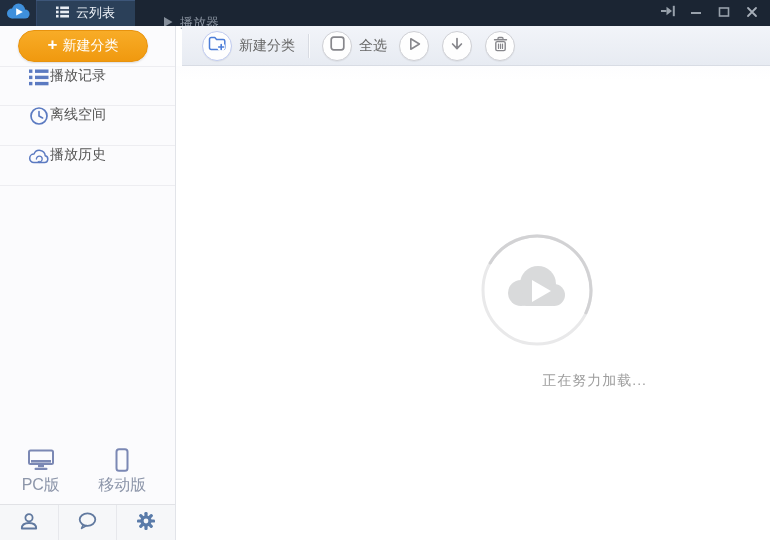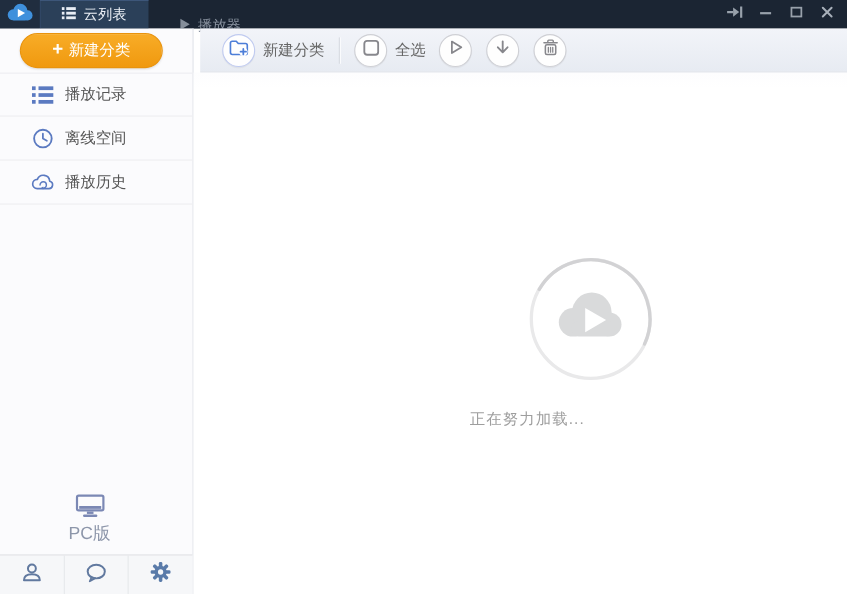--- a/index.html
+++ b/index.html
@@ -25,22 +25,22 @@
   
   .sidebar { position:absolute; top:26px; left:0; width:176px; bottom:0;
     background:#fbfbfd; border-right:1px solid #e2e4e9; }
   .add-link { margin:4px 0 0 18px; width:130px; height:32px; border-radius:16px;
     border:1px solid #e8930e; background:linear-gradient(#f8ac27,#f0990f);
     color:#fff; font-size:14px; font-family:inherit;
     display:flex; align-items:center; justify-content:center; gap:5px;
     cursor:pointer; box-shadow:0 1px 2px rgba(0,0,0,.13); }
   .add-link .plus { font-size:17px; font-weight:bold; line-height:14px; position:relative; top:-1px; }
   .menu { margin-top:4px; }
-  .menu-item { height:40px; display:flex; align-items:center; padding-left:28px;
-    gap:9px; border-bottom:1px solid #ededf1; font-size:14px; color:#565656;
+  .menu-item { height:40px; display:flex; padding-left:28px;
+    border-bottom:1px solid #ededf1; font-size:14px; color:#565656;
     cursor:pointer; }
   .menu-item:first-child { border-top:1px solid #ededf1; }
   .mi-icon { width:22px; height:20px; display:flex; align-items:center; justify-content:center; }
 
   .platforms { position:absolute; bottom:44px; left:0; right:12px; display:flex; }
   .platform { flex:1; text-align:center; cursor:pointer; }
   .platform svg { display:block; margin:0 auto; }
   .plabel { display:block; font-size:16px; color:#8d96aa; margin-top:3px; }
 
   .bottombar { position:absolute; bottom:0; left:0; right:0; height:36px;
@@ -57,21 +57,21 @@
     cursor:pointer; box-shadow:0 1px 1px rgba(0,0,0,.05); flex:0 0 auto; }
   .cbtn.primary { border-color:#c0cbf0; }
   .tlabel { font-size:14px; color:#666; margin-left:7px; white-space:nowrap; }
   .tsep { width:1px; height:24px; background:#d8dbe2; margin:0 13px;
     box-shadow:1px 0 0 #fafbfd; flex:0 0 auto; }
   .ml12 { margin-left:12px; } .ml13 { margin-left:13px; }
 
   
   .content { position:absolute; left:176px; right:0; top:66px; bottom:0;
     background:linear-gradient(#fdfdfe,#ffffff 14px); }
-  .loading { position:absolute; left:251px; top:168px; width:220px; text-align:left; }
+  .loading { position:absolute; left:251px; top:168px; width:220px; text-align:right; }
   .loading svg { display:block; margin:0 auto; }
   .loading-text { margin-top:26px; font-size:14px; color:#9e9e9e; letter-spacing:1px; }
 </style>
 </head>
 <body>
 
 <div class="titlebar">
   <div class="logo">
     <span>
       <svg width="26" height="18" viewBox="0 0 26 18">
@@ -189,20 +189,28 @@
       <span>
         <svg width="28" height="24" viewBox="0 0 28 24">
           <rect x="2" y="2.5" width="24" height="13.5" rx="1.5" fill="none" stroke="#7b88b4" stroke-width="2"></rect>
           <rect x="4" y="12" width="20" height="2.6" fill="#7b88b4"></rect>
           <rect x="11" y="17" width="6" height="2.2" fill="#7b88b4"></rect>
           <rect x="7.5" y="19.8" width="13" height="2.2" rx="1.1" fill="#7b88b4"></rect>
         </svg>
       </span>
       <span class="plabel">PC版</span>
     </div>
+    <div class="platform">
+      <span>
+        <svg width="28" height="24" viewBox="0 0 28 24">
+          <rect x="8.5" y="1.2" width="11" height="21.5" rx="2.5" fill="none" stroke="#7b88b4" stroke-width="2"></rect>
+        </svg>
+      </span>
+      <span class="plabel">移动版</span>
+    </div>
   </div>
 
   <div class="bottombar">
     <div class="bcell">
       <span>
         <svg width="20" height="20" viewBox="0 0 20 20">
           <circle cx="10" cy="6.8" r="3.6" fill="none" stroke="#61799f" stroke-width="1.8"></circle>
           <path d="M2.8 17.5 q0 -5.5 7.2 -5.5 q7.2 0 7.2 5.5 z" fill="none" stroke="#61799f" stroke-width="1.8" stroke-linejoin="round"></path>
         </svg>
       </span>

